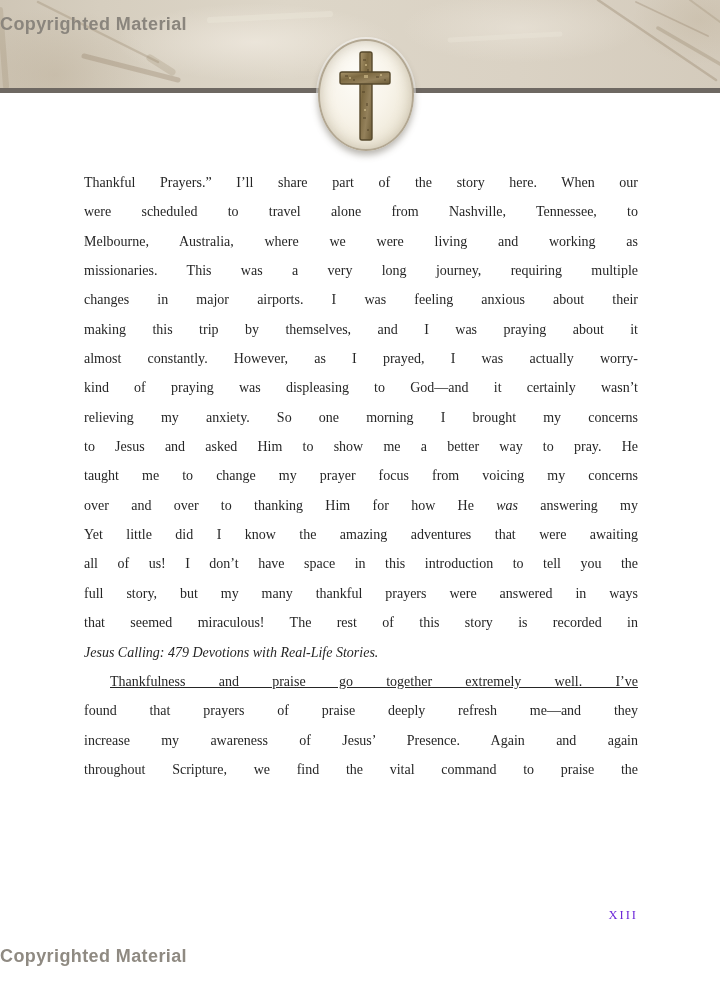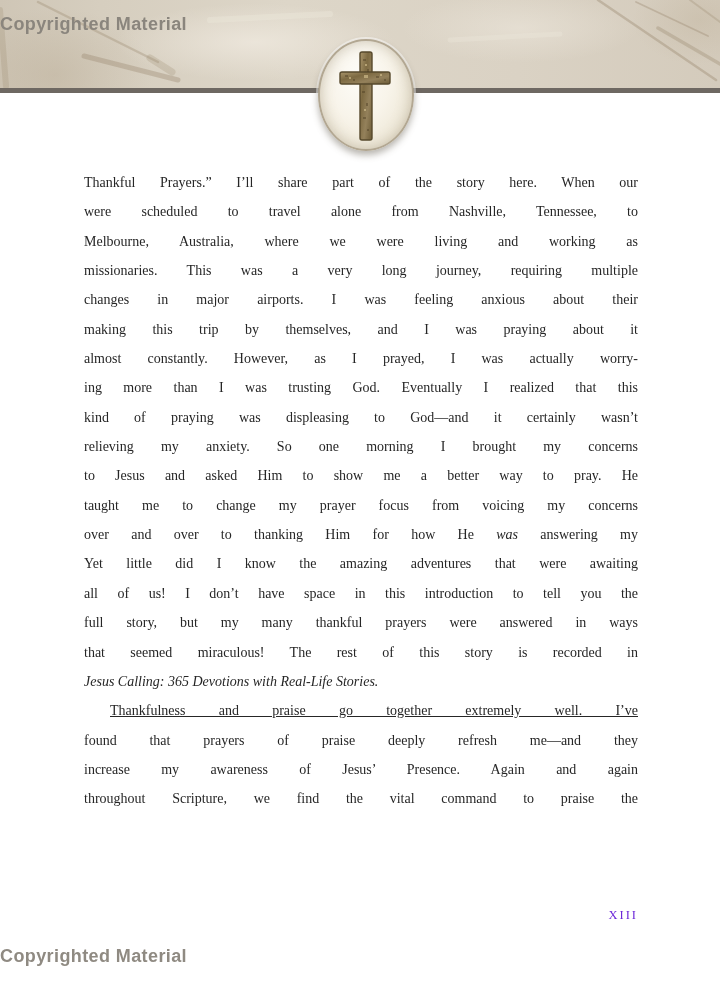--- a/index.html
+++ b/index.html
@@ -127,31 +127,30 @@
   </div>
 
   <div class="body-text">
       <div class="line"><span>Thankful Prayers.” I’ll share part of the story here. When our</span></div>
       <div class="line"><span>were scheduled to travel alone from Nashville, Tennessee, to</span></div>
       <div class="line"><span>Melbourne, Australia, where we were living and working as</span></div>
       <div class="line"><span>missionaries. This was a very long journey, requiring multiple</span></div>
       <div class="line"><span>changes in major airports. I was feeling anxious about their</span></div>
       <div class="line"><span>making this trip by themselves, and I was praying about it</span></div>
       <div class="line"><span>almost constantly. However, as I prayed, I was actually worry-</span></div>
-      <div class="line"><span>ing more than I was trusting God. Eventually I realized that this</span></div>
       <div class="line"><span>kind of praying was displeasing to God—and it certainly wasn’t</span></div>
       <div class="line"><span>relieving my anxiety. So one morning I brought my concerns</span></div>
       <div class="line"><span>to Jesus and asked Him to show me a better way to pray. He</span></div>
       <div class="line"><span>taught me to change my prayer focus from voicing my concerns</span></div>
       <div class="line"><span>over and over to thanking Him for how He </span><em>was</em><span> answering my</span></div>
       <div class="line"><span>Yet little did I know the amazing adventures that were awaiting</span></div>
       <div class="line"><span>all of us! I don’t have space in this introduction to tell you the</span></div>
       <div class="line"><span>full story, but my many thankful prayers were answered in ways</span></div>
       <div class="line"><span>that seemed miraculous! The rest of this story is recorded in</span></div>
-      <div class="line para-end"><em>Jesus Calling: 365 Devotions with Real-Life Stories.</em></div>
+      <div class="line para-end"><em>Jesus Calling: 479 Devotions with Real-Life Stories.</em></div>
       <div class="line indent"><span>Thankfulness and praise go together extremely well. I’ve</span></div>
       <div class="line"><span>found that prayers of praise deeply refresh me—and they</span></div>
       <div class="line"><span>increase my awareness of Jesus’ Presence. Again and again</span></div>
       <div class="line"><span>throughout Scripture, we find the vital command to praise the</span></div>
     </div>
 
   <div class="page-number">XIII</div>
 
   <div class="copyright bottom">Copyrighted Material</div>
 

